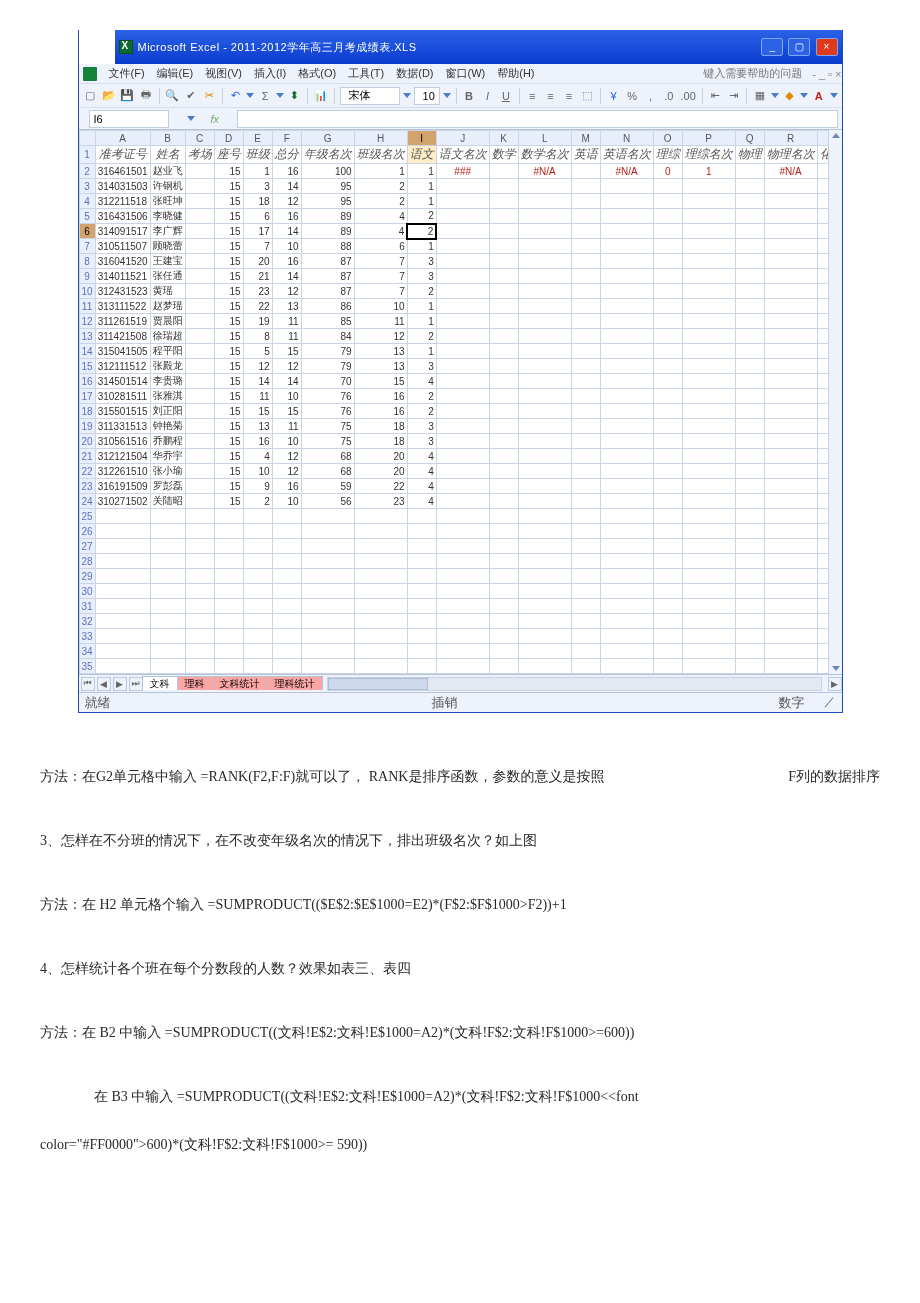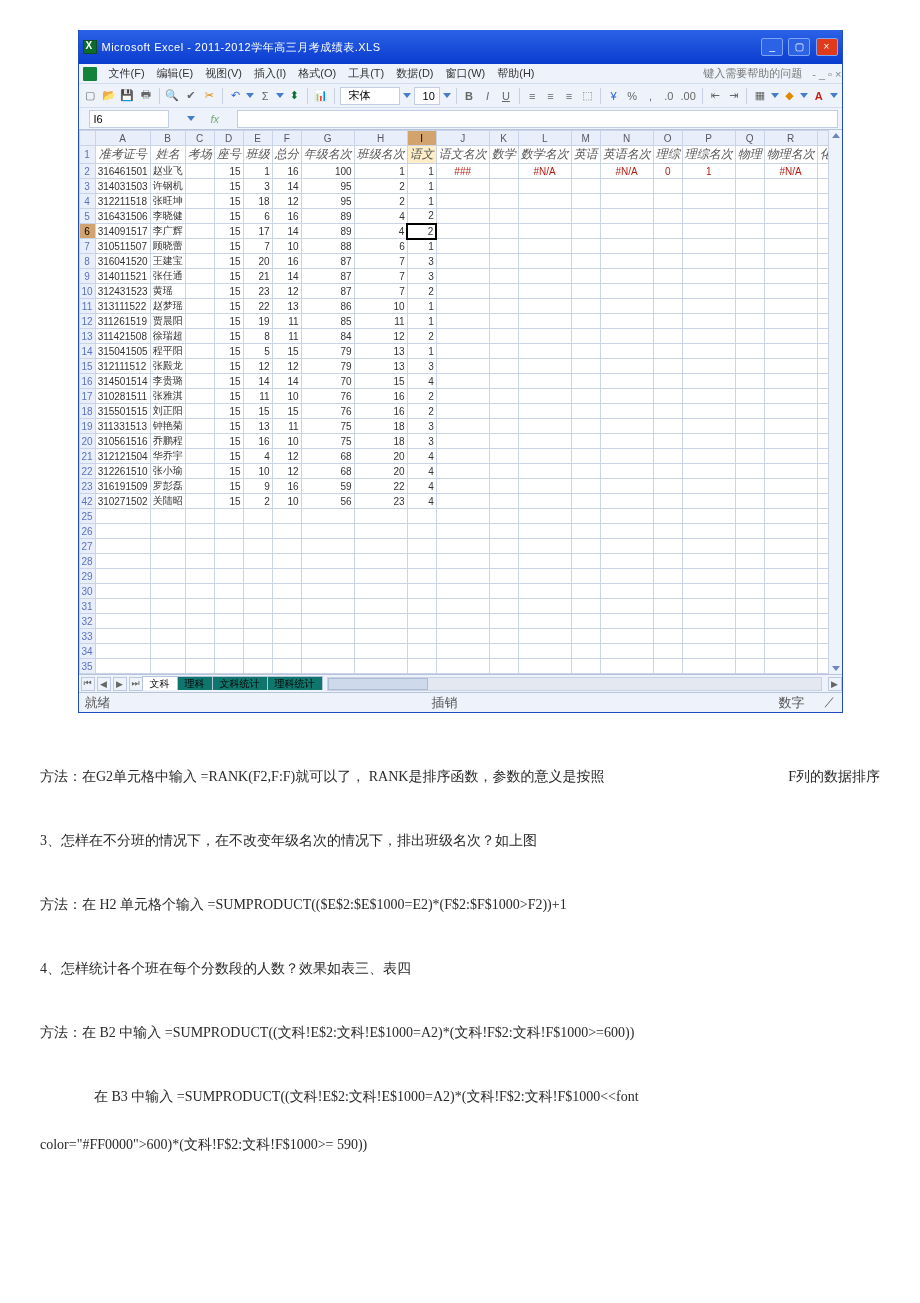--- a/index.html
+++ b/index.html
@@ -1,19 +1,19 @@
 <!DOCTYPE html>
 <html><head>
 <meta charset="utf-8">
 <style>
   * { box-sizing: border-box; margin: 0; padding: 0; }
   html, body { font-family: "SimSun", serif; font-size: 14px; background: #fff; }
   .page { width: 920px; margin: 0 auto; padding: 30px 40px 80px; }
   .shot { width: 765px; margin: 0 auto 50px; border: 1px solid #1f4cc2; border-top: none; font-family: Arial, sans-serif; }
-  .titlebar { display: flex; align-items: center; background: linear-gradient(#2b62e6, #0a3bcf); color: #fff; height: 29px; padding: 17px 4px; font-size: 11px; }
+  .titlebar { display: flex; align-items: center; background: linear-gradient(#2b62e6, #0a3bcf); color: #fff; height: 29px; padding: 17px 4px; font-size: 11px; margin-left: 36px; }
   .titlebar .xlsicon { width: 14px; height: 14px; background: #0c6b2d; border: 1px solid #0a4e21; margin-right: 5px; position: relative; }
   .titlebar .xlsicon::before { content: "X"; position: absolute; top: -1px; left: 2px; font-size: 10px; font-weight: bold; color: #fff; }
   .titlebar .title { flex: 1; letter-spacing: .5px; }
   .titlebar .winbtns button { width: 22px; height: 18px; background: #2b62e6; border: 1px solid #7ea4f4; color: #fff; font-size: 10px; line-height: 14px; margin-left: 2px; border-radius: 2px; cursor: pointer; }
   .titlebar .winbtns button.close { background: #e03a1c; }
   .menubar { display: flex; align-items: center; background: #eef3fb; height: 20px; font-size: 11px; color: #333; border-bottom: 1px solid #d2ddee; }
   .menubar .docicon { width: 14px; height: 14px; background: #13823a; margin: 0 6px 0 4px; border-radius: 1px; }
   .menubar .m { padding: 2px 6px; cursor: pointer; }
   .menubar .help { flex: 1; text-align: right; padding-right: 6px; color: #777; }
   .menubar .sub { color: #888; margin-left: 4px; }
@@ -37,21 +37,21 @@
   .gridtable .rownum.cur { background: #d3a36d; color: #000; }
   .gridtable th.cur { background: #d3a36d; color: #000; }
   .gridtable td.txt { text-align: left; }
   .gridtable td.redt { color: #b91b10; }
   .subhdr td { background: #fff; font-size: 12px; color: #555; text-align: center; font-style: italic; }
   .colI { background: #fdeec8 !important; }
   .databody tr:nth-child(5) td.hlrow { background: #d3a36d; }
   .cursorcell { border: 2px solid #000 !important; }
   .sheetbar { display: flex; align-items: center; background: #eef3fb; height: 18px; border-top: 1px solid #b5c3db; font-size: 10px; position: relative; }
   .navbtn { width: 14px; height: 14px; border: 1px solid #bdc9dc; background: #eef3fb; margin-left: 2px; display: flex; align-items: center; justify-content: center; font-size: 9px; color: #666; cursor: pointer; }
-  .tab { padding: 1px 7px; border: 1px solid #b5c3db; border-bottom: none; background: #0f766e; margin-left: -1px; cursor: pointer; }
+  .tab { padding: 1px 7px; border: 1px solid #b5c3db; border-bottom: none; background: #fca5a5; margin-left: -1px; cursor: pointer; }
   .tab.active { background: #fff; }
   .scrolltrack { flex: 1; height: 14px; margin: 0 4px; background: #e4e8f1; position: relative; border: 1px solid #c9d2e3; }
   .scrollthumb { position: absolute; left: 0; width: 100px; top: 0; bottom: 0; background: #cfd9ec; border: 1px solid #aebbd4; }
   .statusbar { display: flex; align-items: center; background: #eef3fb; height: 20px; border-top: 1px solid #b5c3db; font-size: 13px; color: #555; }
   .statusbar .l { padding-left: 6px; }
   .statusbar .mid { flex: 1; text-align: center; }
   .statusbar .r { padding-right: 20px; }
   .statusbar .r2 { padding-right: 8px; }
   .bodytext p { color: #292929; font-size: 14px; line-height: 2; }
   .bodytext p.para { margin-top: 36px; }
@@ -754,21 +754,21 @@
                 <td></td>
                 <td></td>
                 <td></td>
                 <td></td>
                 <td></td>
                 <td></td>
                 <td></td>
                 <td></td>
               </tr>
               <tr>
-                <th class="rownum">42</th>
+                <th class="rownum">24</th>
                 <td class="txt">310271502</td>
                 <td class="txt">关陆昭</td>
                 <td></td>
                 <td>15</td>
                 <td>2</td>
                 <td>10</td>
                 <td>56</td>
                 <td>23</td>
                 <td>4</td>
                 <td></td>

